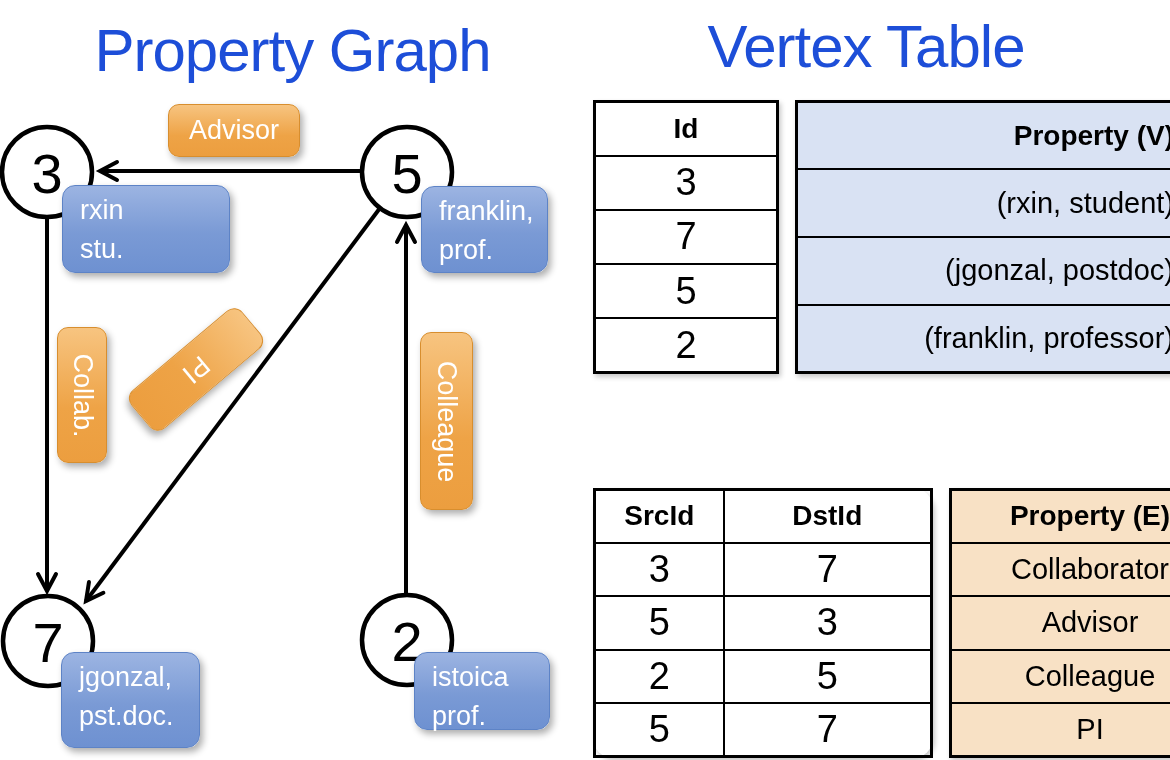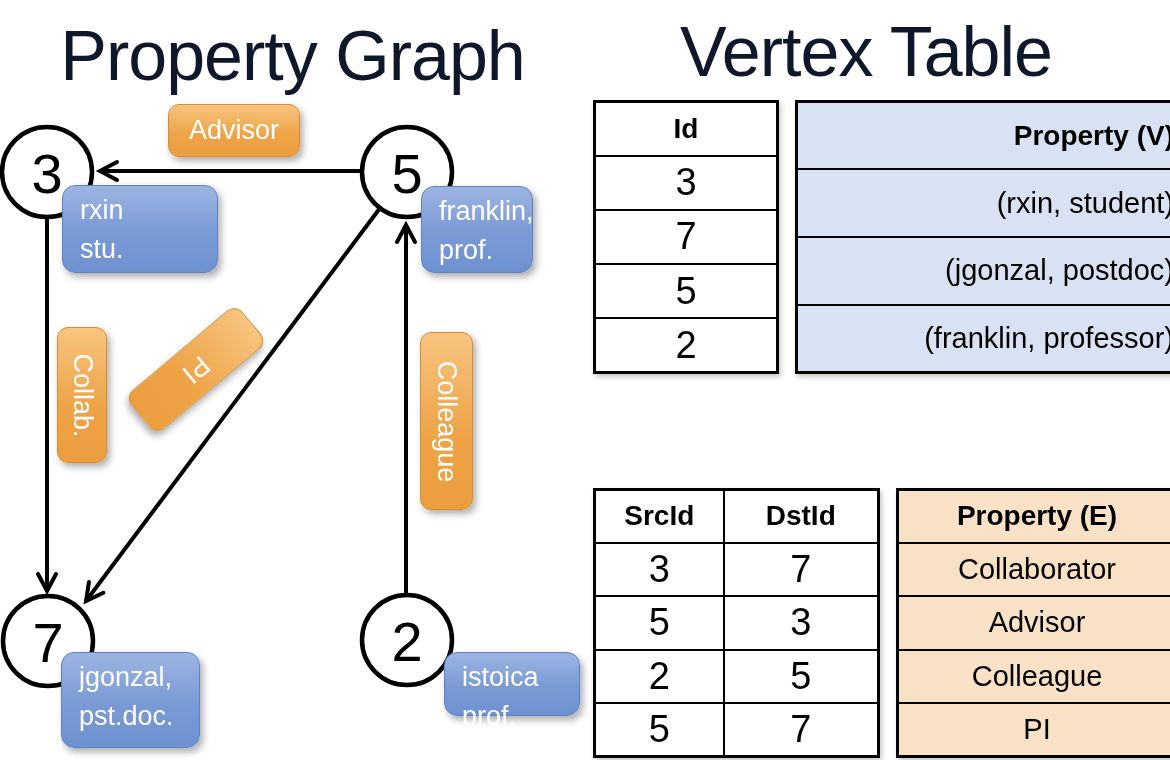--- a/index.html
+++ b/index.html
@@ -1,44 +1,44 @@
 <!DOCTYPE html>
 <html><head>
 <meta charset="utf-8">
 <style>
   * { margin:0; padding:0; box-sizing:border-box; }
   html,body { width:1170px; height:760px; background:#fff; overflow:hidden;
               font-family:"Liberation Sans", sans-serif; color:#000; }
   #stage { position:relative; width:1170px; height:760px; background:#fff; }
 
-  .panel-title { position:absolute; text-align:center; font-size:70px; font-weight:400;
-                 letter-spacing:-1px; color:#0f172a; white-space:nowrap; }
+  .panel-title { position:absolute; text-align:center; font-size:60px; font-weight:400;
+                 letter-spacing:-1px; color:#1d4ed8; white-space:nowrap; }
   #graph-title  { left:0;   top:16px;  width:585px; }
   #vtable-title { left:580px; top:12px; width:572px; }
   #etable-title { left:580px; top:398px; width:572px; }
 
   
   .v-label { position:absolute; border-radius:13px; color:#fff; font-size:27px; line-height:39px;
              padding:5px 0 0 17px;
              background:linear-gradient(180deg,#9cb4e2 0%,#7a9ad5 55%,#6e91d1 100%);
              border:1px solid #5d83c6; box-shadow:3px 4px 7px rgba(0,0,0,0.32); }
   .e-label { position:absolute; border-radius:11px; color:#fff; font-size:27px;
              display:flex; align-items:center; justify-content:center;
              background:linear-gradient(180deg,#f7c480 0%,#eea346 60%,#ec9e3f 100%);
              border:1px solid #d88e2e; box-shadow:3px 4px 7px rgba(0,0,0,0.32); }
   .rot90 > span { transform:rotate(90deg); white-space:nowrap; }
 
   #lbl-advisor   { left:168px; top:104px; width:132px; height:53px; }
   #lbl-collab    { left:57px;  top:327px; width:50px;  height:136px; }
   #lbl-pi        { left:171px; top:297px; width:50px;  height:145px; transform:rotate(50deg); }
   #lbl-colleague { left:420px; top:332px; width:53px;  height:178px; }
-  #lbl-rxin      { left:62px;  top:185px; width:156px; height:88px; }
-  #lbl-franklin  { left:421px; top:186px; width:112px; height:87px; }
+  #lbl-rxin      { left:62px;  top:185px; width:168px; height:88px; }
+  #lbl-franklin  { left:421px; top:186px; width:127px; height:87px; }
   #lbl-jgonzal   { left:61px;  top:652px; width:139px; height:96px; }
-  #lbl-istoica   { left:444px; top:652px; width:136px; height:64px; }
+  #lbl-istoica   { left:414px; top:652px; width:136px; height:78px; }
 
   #graph-svg { position:absolute; left:0; top:0; }
   .edge   { stroke:#000; stroke-width:4; fill:none; }
   .vcirc  { fill:#fff; stroke:#000; stroke-width:4.5; }
   .vid    { font-family:"Liberation Sans",sans-serif; font-size:56px; fill:#000; text-anchor:middle; }
 
   
   .tbl-wrap { position:absolute; display:flex; gap:16px; }
   #vertex-table { left:593px; top:100px; }
   #edge-table   { left:593px; top:488px; }
@@ -47,21 +47,21 @@
   td, th { border:2.5px solid #000; text-align:center; vertical-align:middle; padding:0; }
   table { border:3px solid #000; }
   th { font-size:28px; font-weight:700; }
   td.num  { font-size:38px; font-weight:400; }
   td.prop { font-size:29px; font-weight:400; }
   #vertex-table table { height:274px; } #vertex-table tr { height:20%; }
   #edge-table   table { height:270px; } #edge-table tr   { height:20%; }
   .t-vid  { width:186px; }
   .t-vprop{ width:382px; }
   .t-vprop th, .t-vprop td { background:#d9e2f3;text-align:right; }
-  .t-eid  { width:287px; }
+  .t-eid  { width:340px;border-radius:20px; }
   .t-eid th:first-child, .t-eid td:first-child { width:129px; }
   .t-eprop{ width:282px;padding-left:28px; }
   .t-eprop th, .t-eprop td { background:#f8e1c5; }
 </style>
 </head>
 <body>
 
 <div id="stage">
 
   <div class="panel-title" id="graph-title">Property Graph</div>

